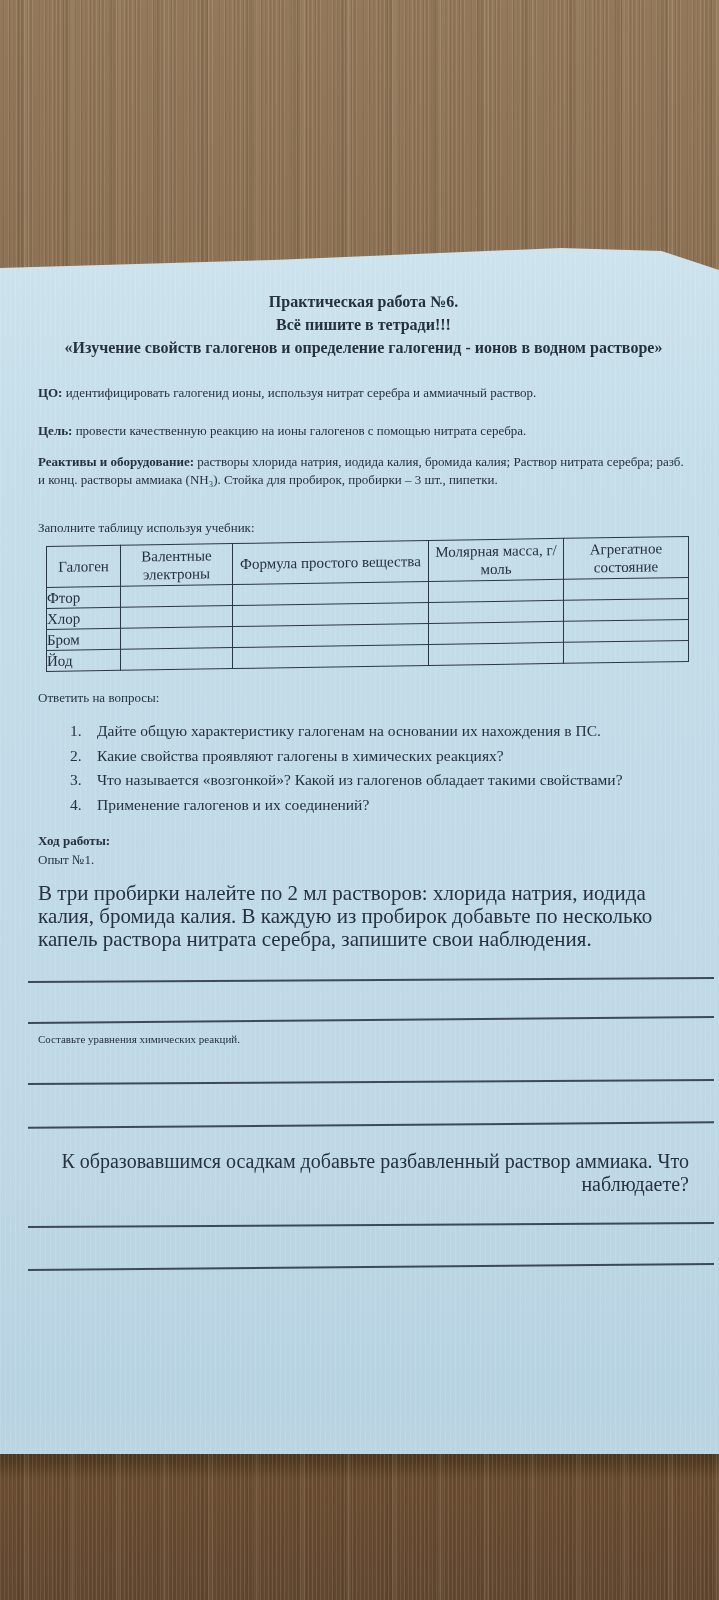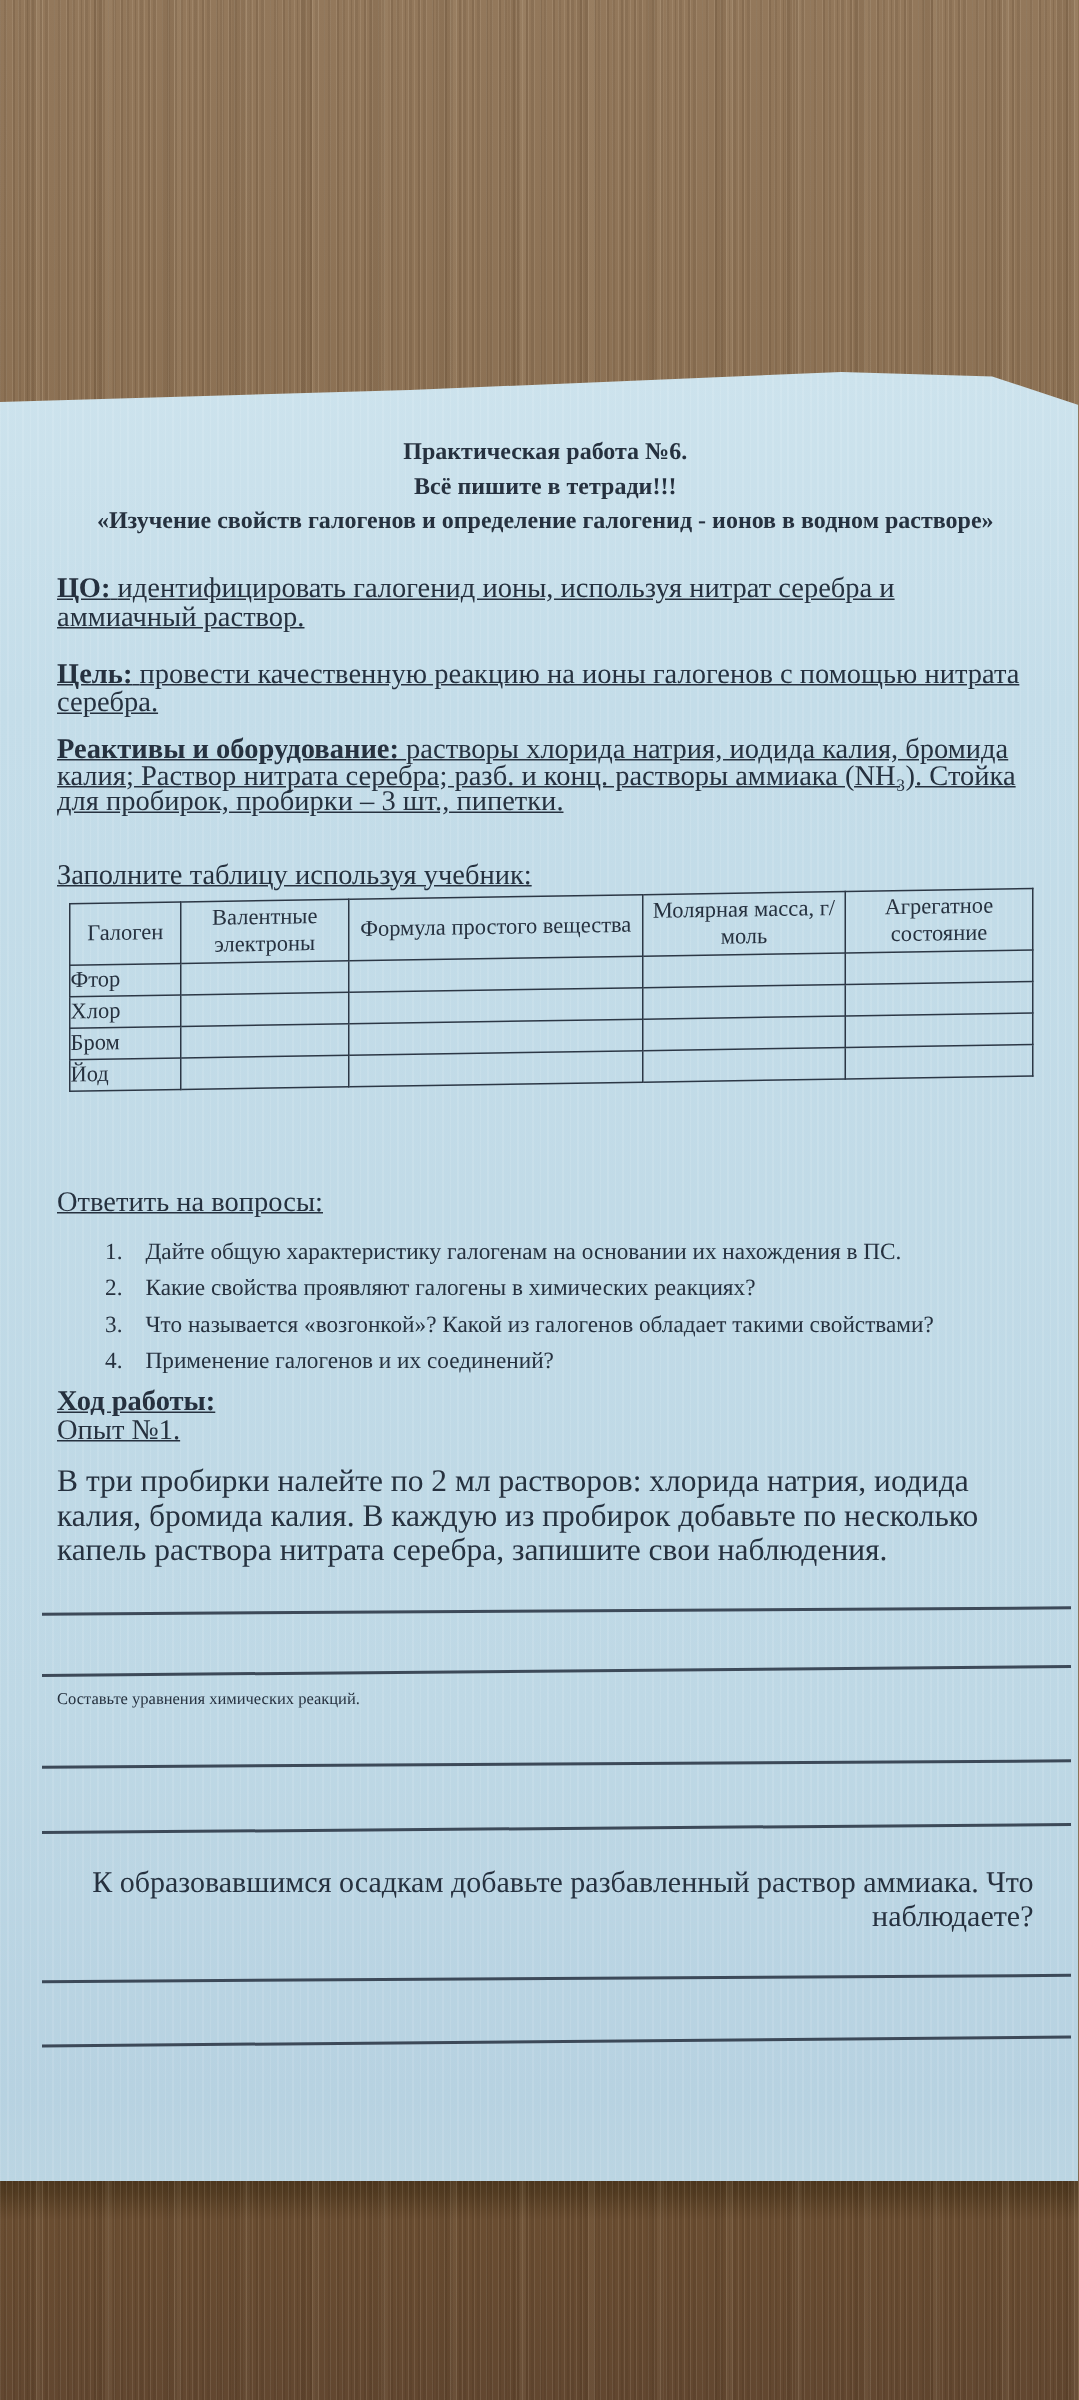--- a/index.html
+++ b/index.html
@@ -21,47 +21,47 @@
   .paper{
     position:absolute;left:0;top:248px;width:719px;height:1206px;
     background:
       repeating-linear-gradient(90deg, rgba(255,255,255,0.10) 0 1px, rgba(255,255,255,0) 1px 5px),
       linear-gradient(180deg,#cde3ed 0px,#c4dde9 220px,#bed8e5 900px,#b7d2e1 1150px,#bbd5e2 1206px);
     clip-path:polygon(0 20px,38% 12px,78% 0,92% 3px,100% 22px,100% 100%,0 100%);
     color:#26313f;
   }
   .content{position:relative;padding:0 30px 0 38px;}
   p{margin:0;}
-  .t{font-size:19px;line-height:19px;text-decoration:underline;}
+  .t{font-size:13px;line-height:19px;}
   b,.bold{font-weight:bold;}
 
   .title{margin-top:42px;text-align:center;font-weight:bold;font-size:16px;line-height:23px;}
   .p-co{margin-top:24px;}
   .p-goal{margin-top:19px;}
   .p-reagents{margin-top:13px;line-height:17.5px;}
   .p-table-intro{margin-top:30px;}
 
   table.halogen{
     border-collapse:collapse;margin:9px 0 0 8px;width:642px;table-layout:fixed;
     transform:skewY(-0.9deg);transform-origin:left center;
   }
   table.halogen td{
     border:1.5px solid #2c3745;font-size:15px;line-height:18px;
     padding:0;vertical-align:middle;overflow:hidden;
   }
   td.hd{height:40px;text-align:center;padding:1px 6px;}
   td.rowlabel{height:20px;padding-left:19px;font-size:15.5px;}
   td.empty{height:20px;}
 
-  .p-qintro{margin-top:64px;}
+  .p-qintro{margin-top:16px;}
   .qlist{margin-top:12px;padding-left:32px;}
   .qitem{display:flex;font-size:15.5px;line-height:24.5px;}
   .qnum{width:27px;flex:none;}
 
-  .p-work{margin-top:4px;}
+  .p-work{margin-top:14px;}
   .p-exp{}
   .p-exptext{margin-top:13px;font-size:21px;line-height:23px;max-width:648px;}
 
   .blank{
     height:0;border-top:2px solid rgba(38,48,63,0.85);
     width:686px;margin-left:-10px;transform:rotate(-0.35deg);
   }
   .bl1{margin-top:28px;}
   .bl2{margin-top:38px;transform:rotate(-0.5deg);}
   .p-equations{margin-top:12px;font-size:11px;}

